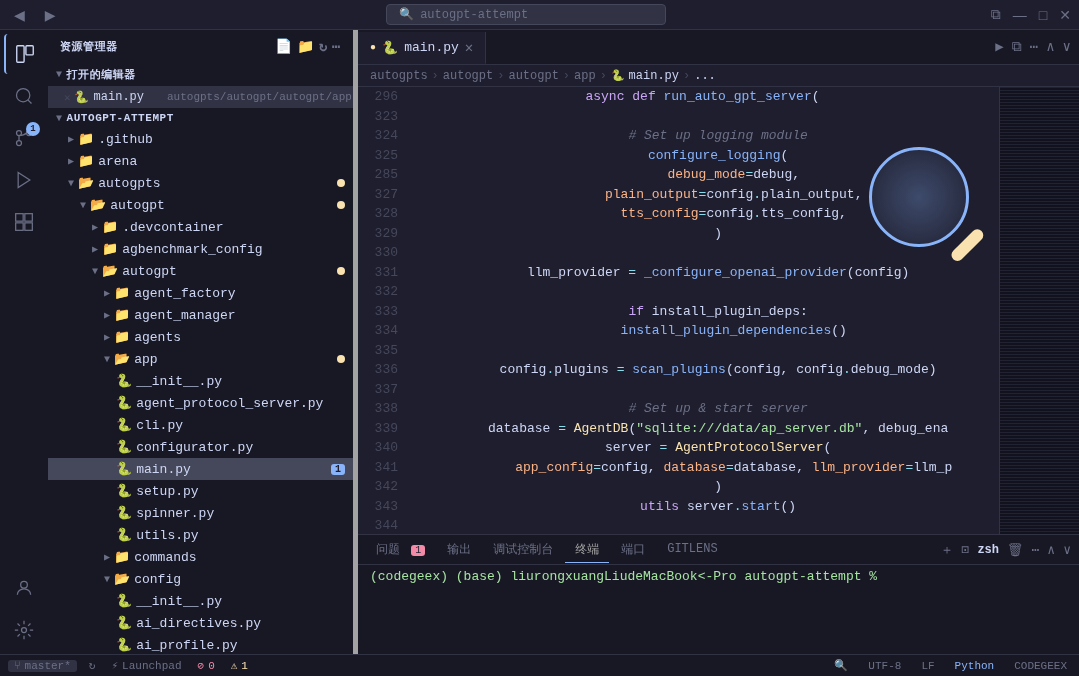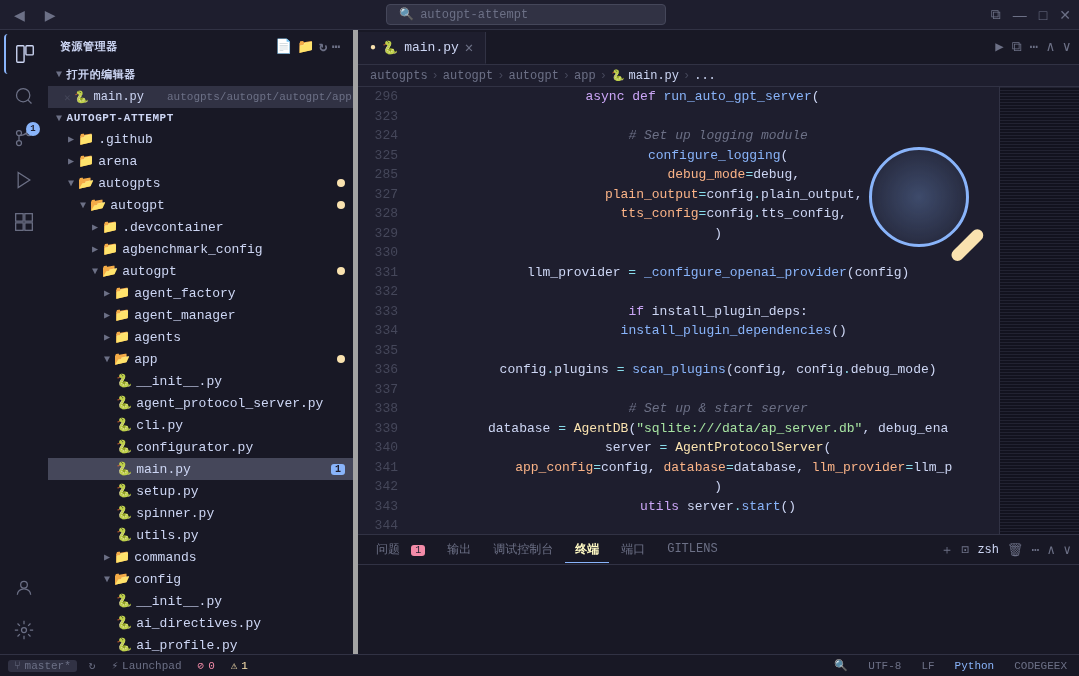--- a/index.html
+++ b/index.html
@@ -369,23 +369,22 @@
       gap: 2px;
     }
     .panel-tab {
       padding: 4px 10px;
       font-size: 12px;
       color: #6c7086;
       cursor: pointer;
       border-bottom: 1px solid transparent;
     }
     .panel-tab.active {
-      color: #fef9c3;
+      color: #a3a3a3;
       border-bottom: 1px solid #89b4fa;
-      font-weight: bold;
     }
     .panel-tab .badge {
       background: #f38ba8;
       color: #1e1e2e;
       border-radius: 3px;
       padding: 0 4px;
       font-size: 10px;
       margin-left: 4px;
     }
     .panel-actions {
@@ -822,27 +821,31 @@
         </div>
         <div class="panel-tab">
           <span>端口</span>
         </div>
         <div class="panel-tab">
           <span>GITLENS</span>
         </div>
         <div class="panel-actions">
           <span>＋</span>
           <span>⊡</span>
-          <span style="color:#cdd6f4;font-size:12px;">zsh</span>
+          <span style="color:#cdd6f4;font-size:12px;font-weight:bold;">zsh</span>
           <span>🗑</span>
           <span>⋯</span>
           <span>∧</span>
           <span>∨</span>
         </div>
       </div>
+      <div class="panel-content">
+        <span>(codegeex) (base) liurongxuangLiudeMacBook&lt;-Pro autogpt-attempt %</span>
+        <span style="background:#a6e3a1;color:#1e1e2e;"> </span>
+      </div>
     </div>
   </div>
 </div>
 
 <div class="status-bar">
   <div class="status-left">
     <div class="status-item branch-item">
       <span>⑂</span>
       <span>master*</span>
     </div>

